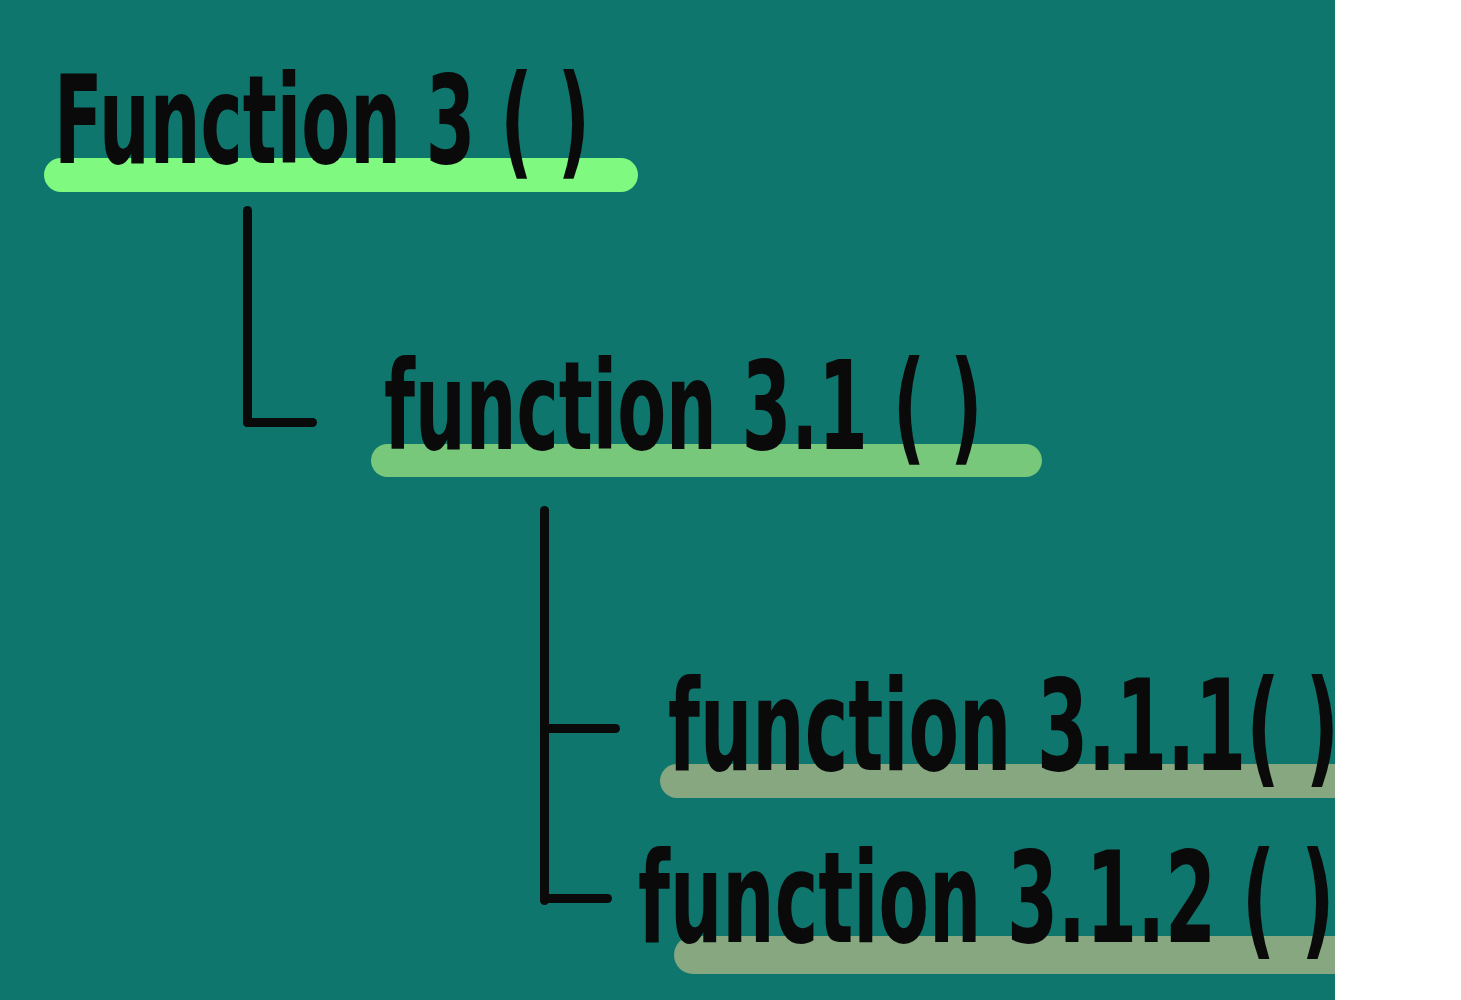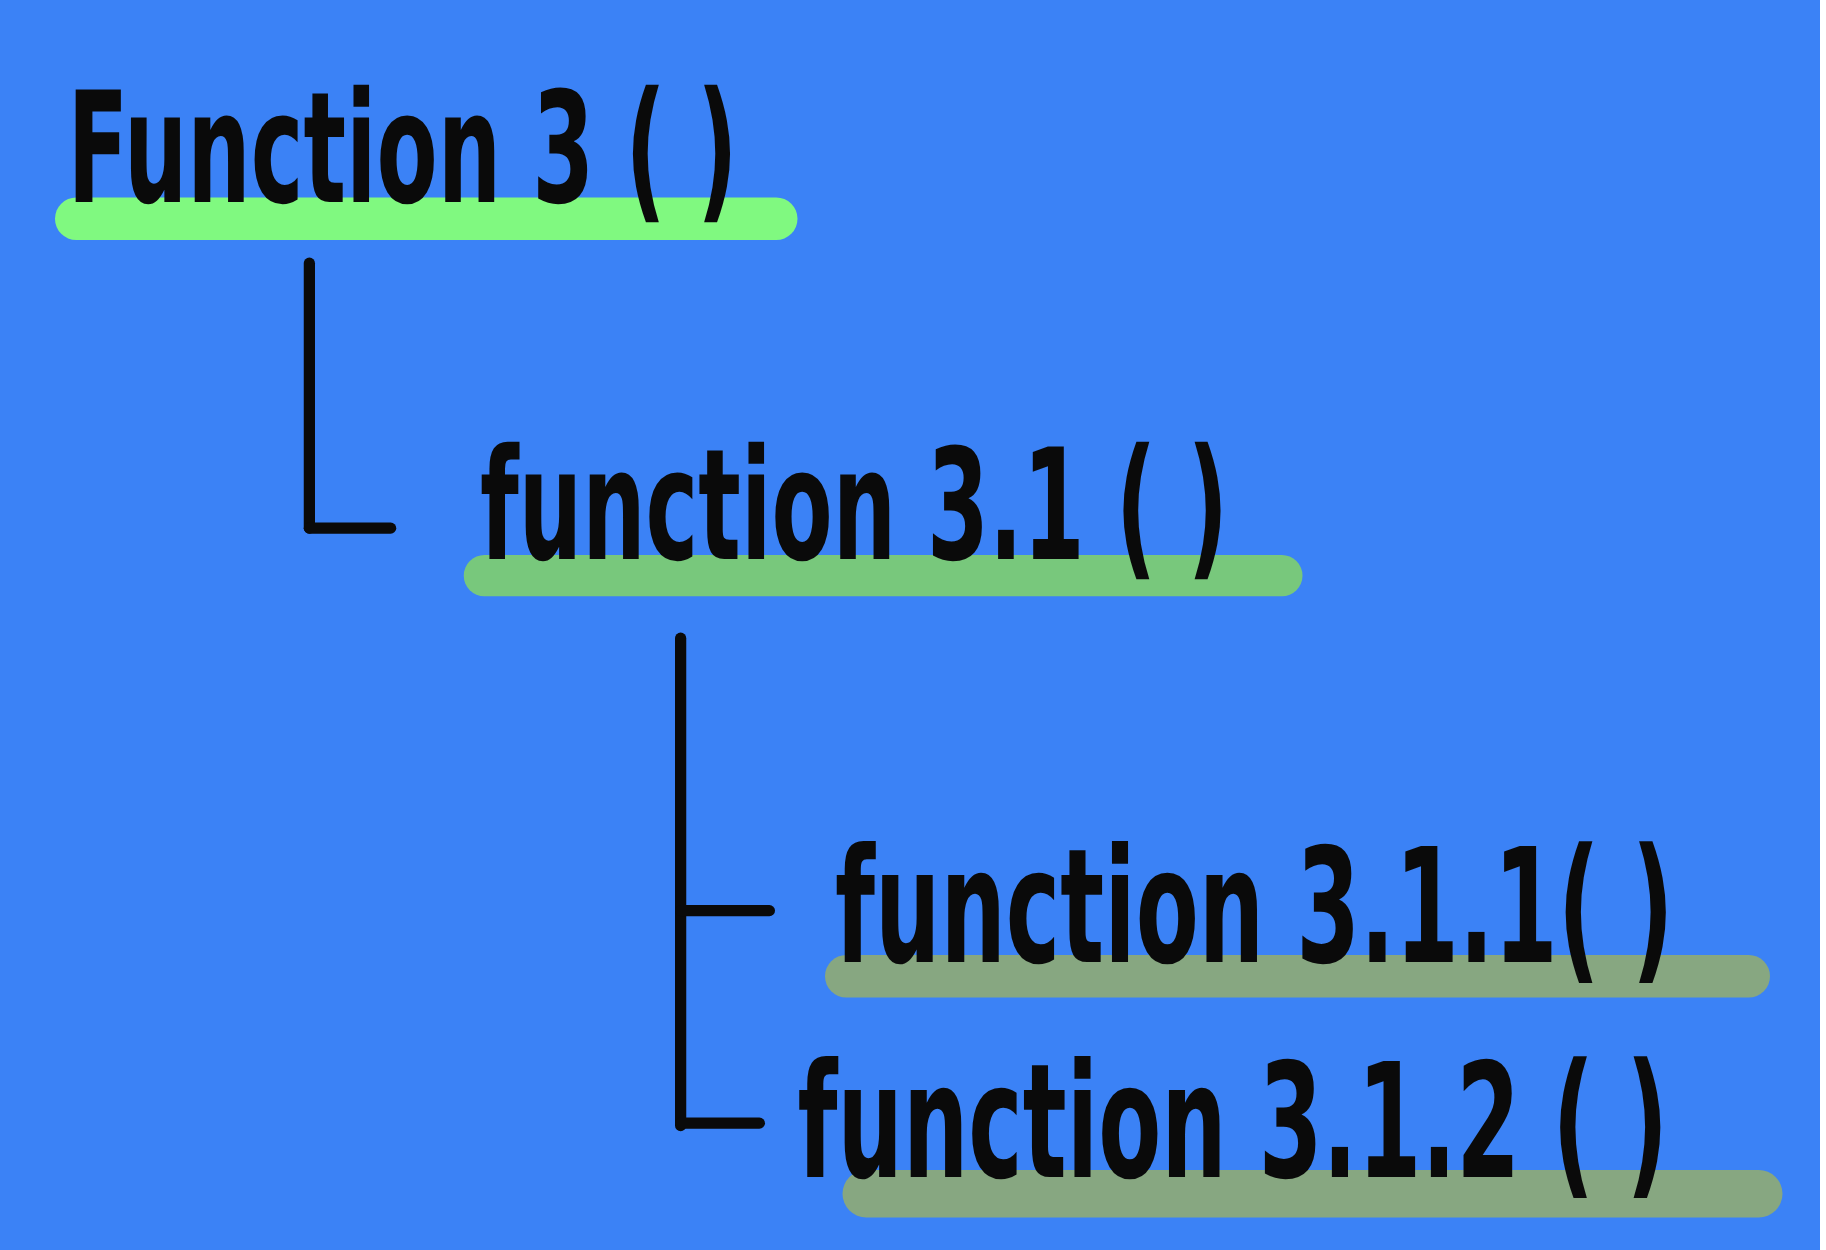--- a/index.html
+++ b/index.html
@@ -1,20 +1,20 @@
 <!DOCTYPE html>
 <html><head>
 <meta charset="utf-8">
 <style>
   html, body { margin: 0; padding: 0; background: #ffffff; }
   #stage {
     position: relative;
-    width: 1456px;
+    width: 1335px;
     height: 1000px;
-    background: #3b82f6;
+    background: #0f766e;
     overflow: hidden;
     font-family: "DejaVu Sans", sans-serif;
   }
   .hl {
     position: absolute;
     border-radius: 19px;
     z-index: 1;
   }
   .hl1 { left: 44px;  top: 158px; width: 594px; height: 34px; }
   .hl2 { left: 371px; top: 444px; width: 671px; height: 33px; }

